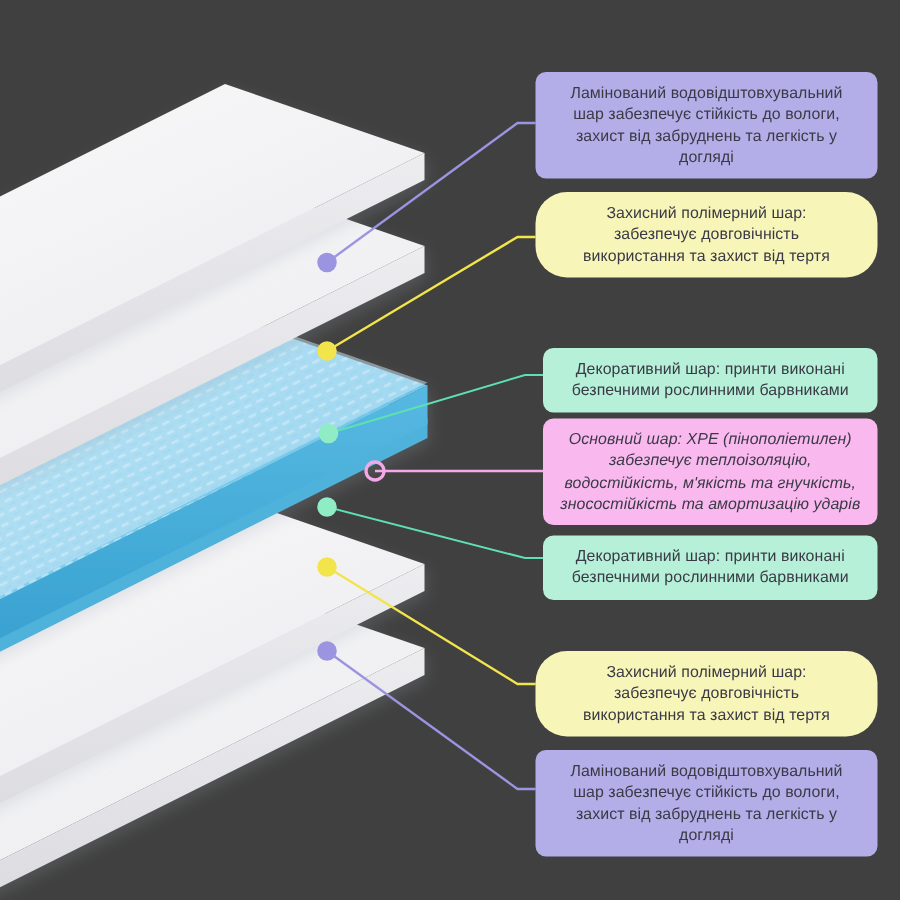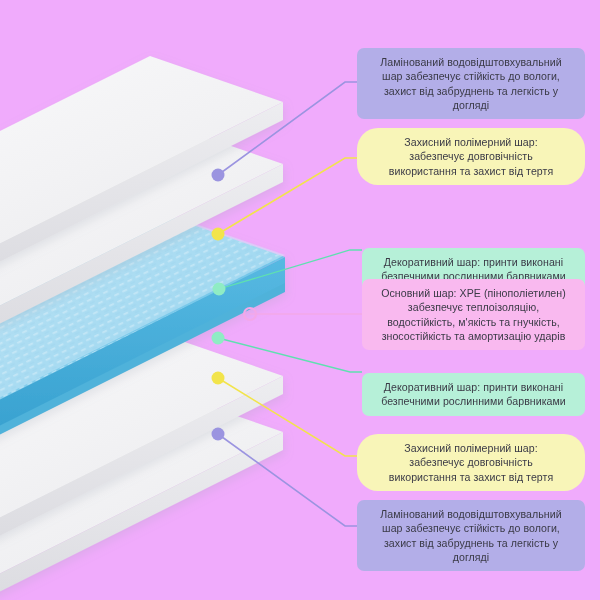--- a/index.html
+++ b/index.html
@@ -5,21 +5,21 @@
   html, body {
     margin: 0;
     padding: 0;
     background: #ffffff;
   }
   #infographic {
     position: relative;
     width: 600px;
     height: 600px;
     overflow: hidden;
-    background: #f0abfc;
+    background: #404040;
     font-family: "Liberation Sans", sans-serif;
   }
   #layer-stack-svg {
     position: absolute;
     left: 0;
     top: 0;
     width: 600px;
     height: 600px;
   }
   #connector-svg {
@@ -37,22 +37,22 @@
     text-align: center;
     color: #3a3a46;
     font-size: 10.6px;
     line-height: 14.3px;
     padding: 7px 9px;
     letter-spacing: 0.05px;
     white-space: pre-line;
   }
   .callout.purple { background: #b3aee8; }
   .callout.yellow { background: #f8f5b8; border-radius: 21px; }
-  .callout.mint   { background: #b6f0d8; margin-top: 16px; }
-  .callout.pink   { background: #f9b9ef; }
+  .callout.mint   { background: #b6f0d8; }
+  .callout.pink   { background: #f9b9ef; font-style: italic; }
 </style>
 </head>
 <body>
 
 <div id="infographic">
 
   <svg id="layer-stack-svg" viewBox="0 0 600 600" xmlns="http://www.w3.org/2000/svg">
     <defs>
       <linearGradient id="gWhiteTop" x1="0" y1="0" x2="1" y2="1">
         <stop offset="0%" stop-color="#fbfbfc"></stop>

